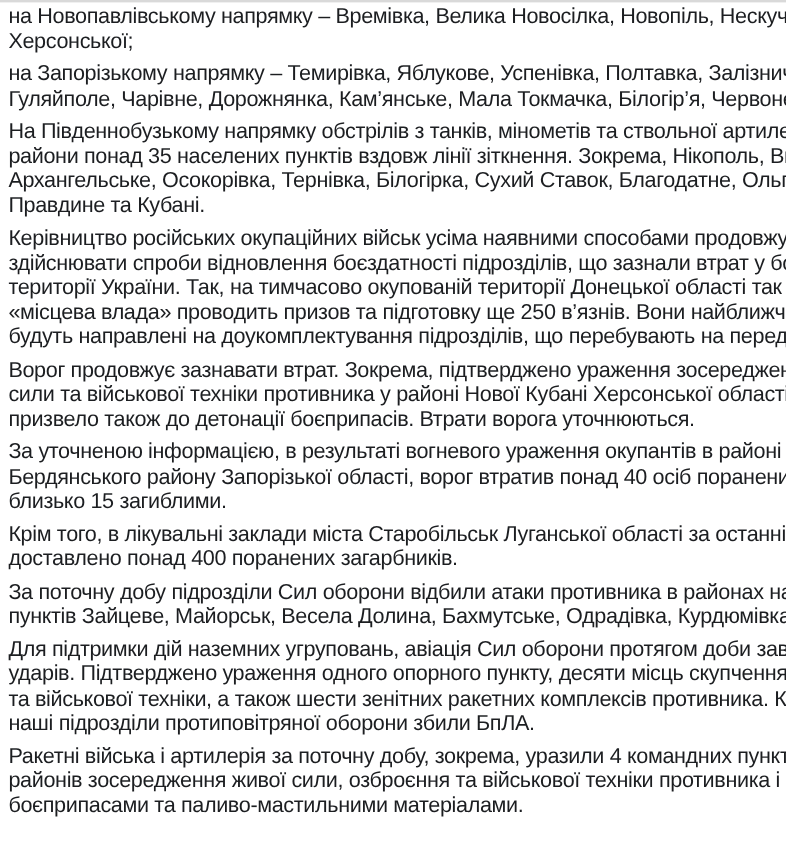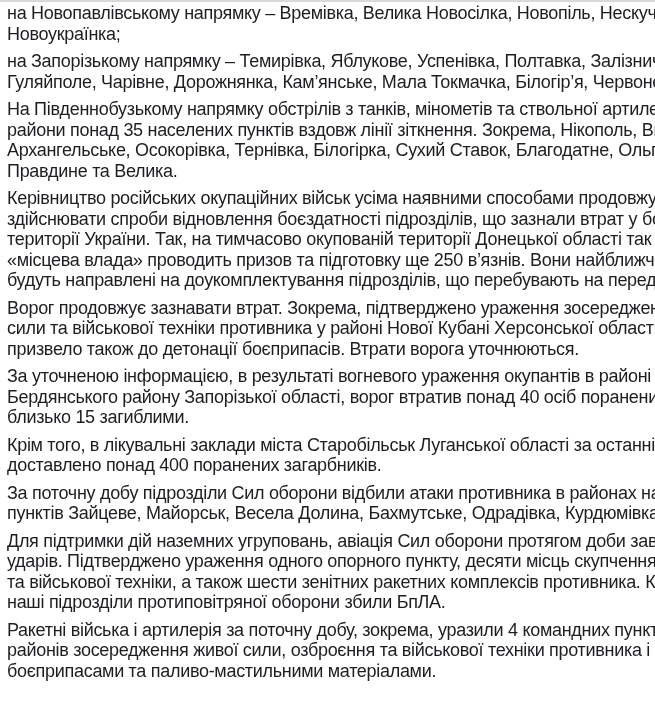--- a/index.html
+++ b/index.html
@@ -35,31 +35,31 @@
     white-space: nowrap;
   }
 </style>
 </head>
 <body>
 
 <div class="page">
   <div class="post-text">
       <div class="paragraph">
         <div class="line">на Новопавлівському напрямку – Времівка, Велика Новосілка, Новопіль, Нескучне та</div>
-        <div class="line">Новоукраїнка;</div>
+        <div class="line">Херсонської;</div>
       </div>
       <div class="paragraph">
         <div class="line">на Запорізькому напрямку – Темирівка, Яблукове, Успенівка, Полтавка, Залізничне,</div>
         <div class="line">Гуляйполе, Чарівне, Дорожнянка, Кам’янське, Мала Токмачка, Білогір’я, Червоне.</div>
       </div>
       <div class="paragraph">
         <div class="line">На Південнобузькому напрямку обстрілів з танків, мінометів та ствольної артилерії зазнали</div>
         <div class="line">райони понад 35 населених пунктів вздовж лінії зіткнення. Зокрема, Нікополь, Високопілля,</div>
         <div class="line">Архангельське, Осокорівка, Тернівка, Білогірка, Сухий Ставок, Благодатне, Ольгине, Лимани,</div>
-        <div class="line">Правдине та Велика.</div>
+        <div class="line">Правдине та Кубані.</div>
       </div>
       <div class="paragraph">
         <div class="line">Керівництво російських окупаційних військ усіма наявними способами продовжує</div>
         <div class="line">здійснювати спроби відновлення боєздатності підрозділів, що зазнали втрат у боях на</div>
         <div class="line">території України. Так, на тимчасово окупованій території Донецької області так звана</div>
         <div class="line">«місцева влада» проводить призов та підготовку ще 250 в’язнів. Вони найближчими днями</div>
         <div class="line">будуть направлені на доукомплектування підрозділів, що перебувають на передових</div>
       </div>
       <div class="paragraph">
         <div class="line">Ворог продовжує зазнавати втрат. Зокрема, підтверджено ураження зосередження живої</div>

